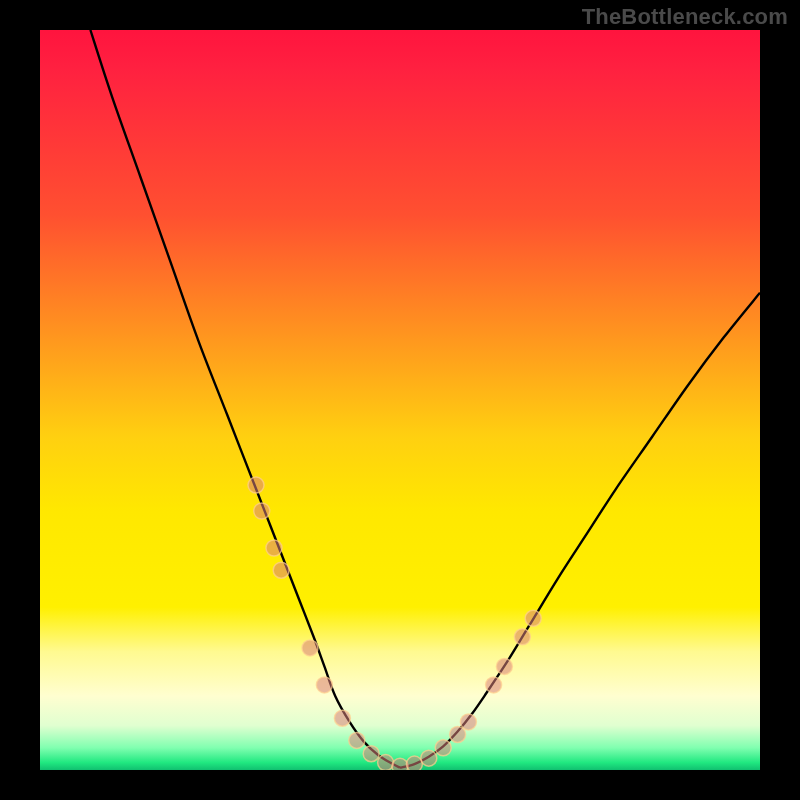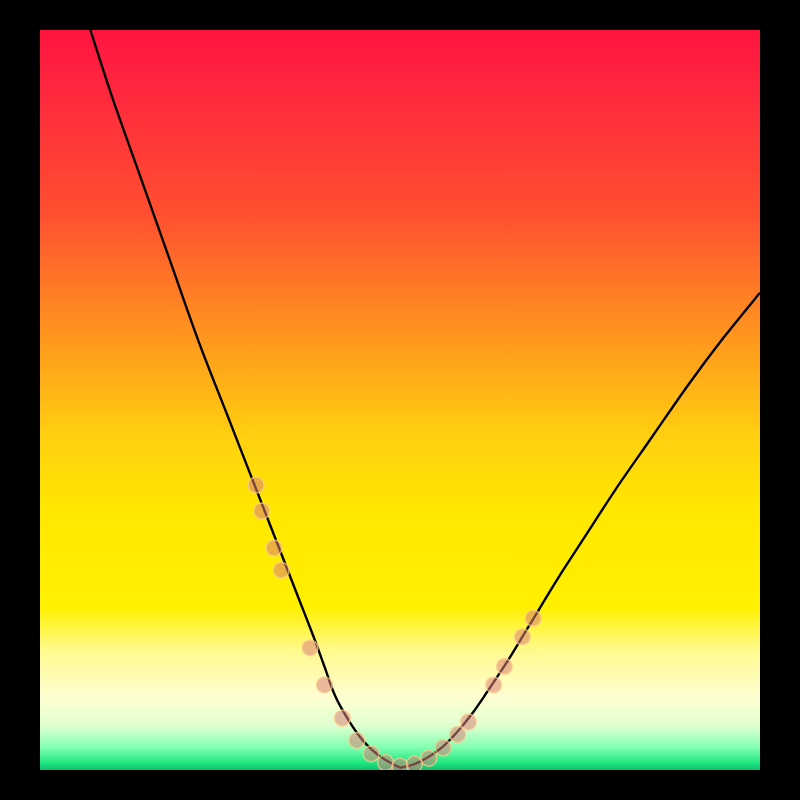--- a/index.html
+++ b/index.html
@@ -54,20 +54,21 @@
     top: 0;
     width: 720px;
     height: 740px;
     pointer-events: none;
   }
 </style>
 </head>
 <body>
 
 <div class="container">
+  <div class="watermark">TheBottleneck.com</div>
   <div class="plot-area">
     <svg class="curve-layer" viewBox="0 0 720 740" preserveAspectRatio="none">
       <path id="left-curve-path" fill="none" stroke="#000" stroke-width="2.4" d="M 50.40 0.00 C 54.00 11.10, 63.60 41.93, 72.00 66.60 C 80.40 91.27, 91.20 120.87, 100.80 148.00 C 110.40 175.13, 120.00 202.27, 129.60 229.40 C 139.20 256.53, 148.80 284.90, 158.40 310.80 C 168.00 336.70, 177.60 360.13, 187.20 384.80 C 196.80 409.47, 208.80 440.30, 216.00 458.80 C 223.20 477.30, 225.60 483.47, 230.40 495.80 C 235.20 508.13, 240.00 520.47, 244.80 532.80 C 249.60 545.13, 254.40 557.47, 259.20 569.80 C 264.00 582.13, 269.40 595.70, 273.60 606.80 C 277.80 617.90, 280.80 626.53, 284.40 636.40 C 288.00 646.27, 291.00 656.75, 295.20 666.00 C 299.40 675.25, 304.80 684.25, 309.60 691.90 C 314.40 699.55, 319.20 706.33, 324.00 711.88 C 328.80 717.43, 333.60 721.50, 338.40 725.20 C 343.20 728.90, 349.20 731.98, 352.80 734.08 C 356.40 736.18, 358.80 737.16, 360.00 737.78"></path>
       <path id="right-curve-path" fill="none" stroke="#000" stroke-width="2.4" d="M 360.00 737.78 C 362.40 737.16, 369.60 735.93, 374.40 734.08 C 379.20 732.23, 384.00 729.64, 388.80 726.68 C 393.60 723.72, 398.40 720.51, 403.20 716.32 C 408.00 712.13, 412.80 706.95, 417.60 701.52 C 422.40 696.09, 427.20 690.17, 432.00 683.76 C 436.80 677.35, 440.40 671.92, 446.40 663.04 C 452.40 654.16, 460.80 641.83, 468.00 630.48 C 475.20 619.13, 481.20 608.77, 489.60 594.96 C 498.00 581.15, 508.80 562.89, 518.40 547.60 C 528.00 532.31, 537.60 518.00, 547.20 503.20 C 556.80 488.40, 565.20 474.83, 576.00 458.80 C 586.80 442.77, 600.00 424.27, 612.00 407.00 C 624.00 389.73, 636.00 371.85, 648.00 355.20 C 660.00 338.55, 672.00 322.52, 684.00 307.10 C 696.00 291.68, 714.00 270.10, 720.00 262.70"></path>
       <g id="markers-group">
           <circle cx="216.00" cy="455.10" r="8" fill="#d88078" fill-opacity="0.55" stroke="#ffd090" stroke-width="1.5" stroke-opacity="0.7"></circle>
           <circle cx="221.76" cy="481.00" r="8" fill="#d88078" fill-opacity="0.55" stroke="#ffd090" stroke-width="1.5" stroke-opacity="0.7"></circle>
           <circle cx="234.00" cy="518.00" r="8" fill="#d88078" fill-opacity="0.55" stroke="#ffd090" stroke-width="1.5" stroke-opacity="0.7"></circle>
           <circle cx="241.20" cy="540.20" r="8" fill="#d88078" fill-opacity="0.55" stroke="#ffd090" stroke-width="1.5" stroke-opacity="0.7"></circle>
           <circle cx="270.00" cy="617.90" r="8" fill="#d88078" fill-opacity="0.55" stroke="#ffd090" stroke-width="1.5" stroke-opacity="0.7"></circle>

